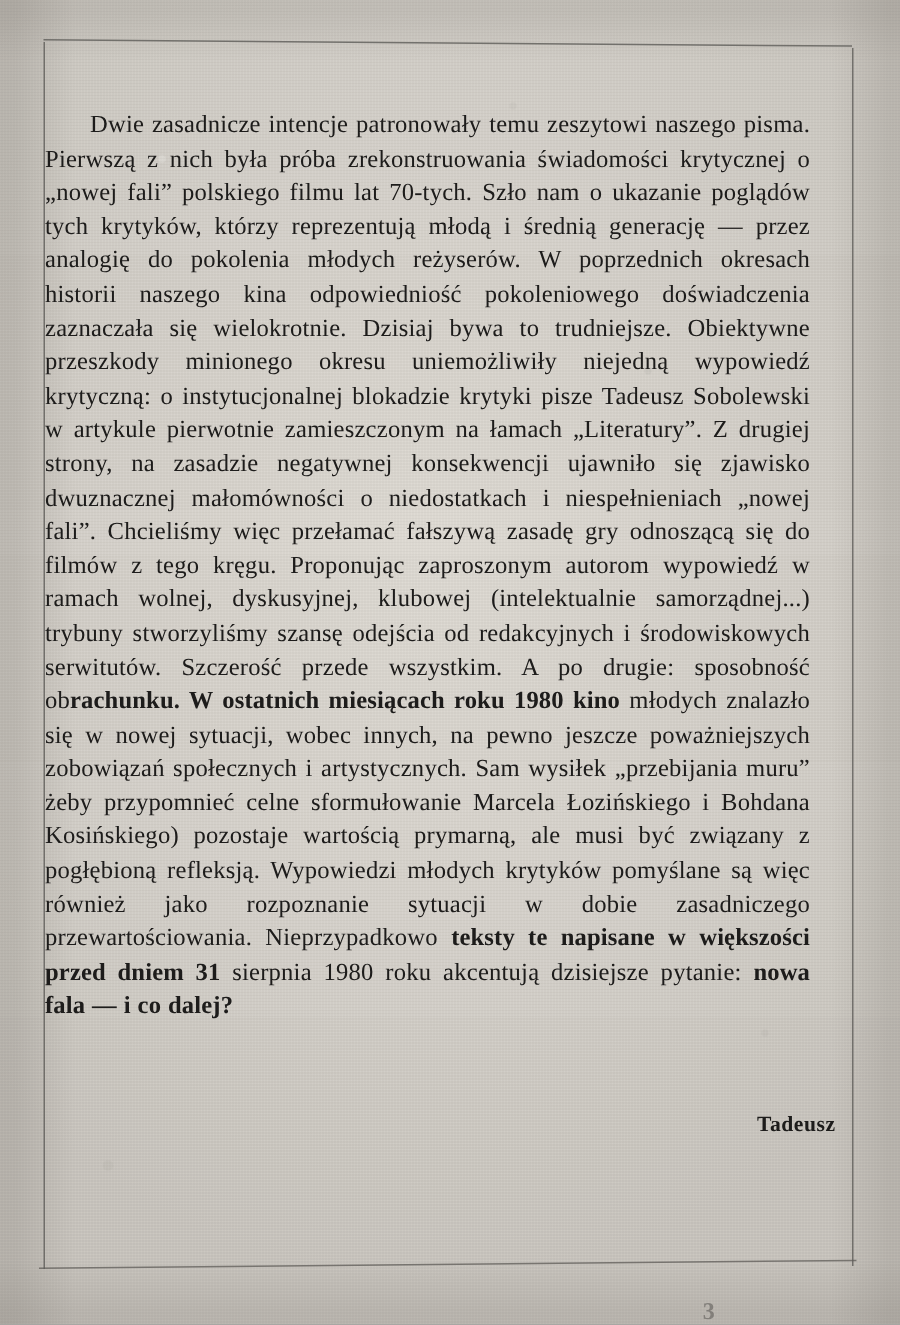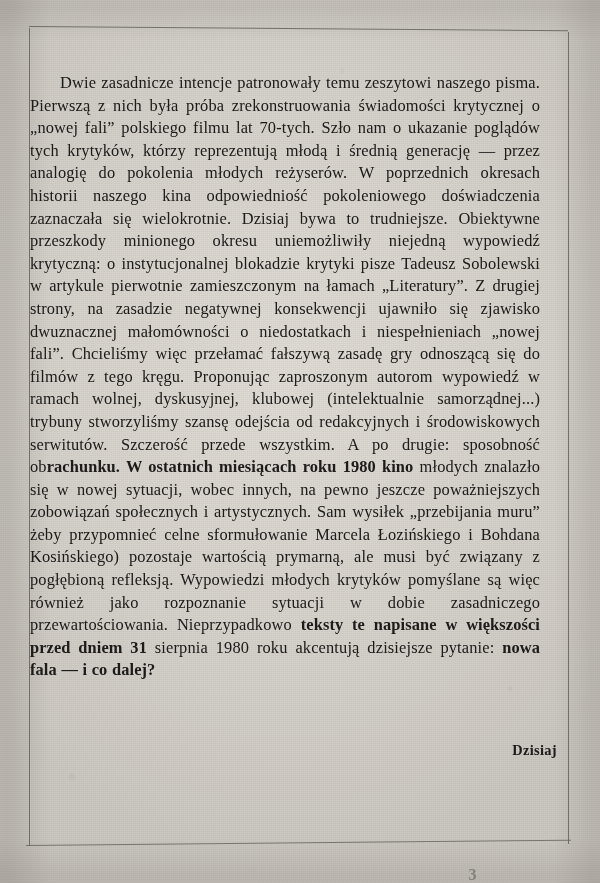--- a/index.html
+++ b/index.html
@@ -150,19 +150,19 @@
     <div class="rule rule-top"></div>
     <div class="rule rule-bottom"></div>
     <div class="rule rule-left"></div>
     <div class="rule rule-right"></div>
   </div>
 
   <div class="column inked">
     <p class="editorial" id="editorial-body"><span>Dwie zasadnicze intencje patronowały temu zeszytowi naszego pisma. Pierwszą z nich była próba zrekonstruowania świadomości krytycznej o „nowej fali” polskiego filmu lat 70-tych. Szło nam o ukazanie poglądów tych krytyków, którzy reprezentują młodą i średnią generację — przez analogię do pokolenia młodych reżyserów. W poprzednich okresach historii naszego kina odpowiedniość pokoleniowego doświadczenia zaznaczała się wielokrotnie. Dzisiaj bywa to trudniejsze. Obiektywne przeszkody minionego okresu uniemożliwiły niejedną wypowiedź krytyczną: o instytucjonalnej blokadzie krytyki pisze Tadeusz Sobolewski w artykule pierwotnie zamieszczonym na łamach „Literatury”. Z drugiej strony, na zasadzie negatywnej konsekwencji ujawniło się zjawisko dwuznacznej małomówności o niedostatkach i niespełnieniach „nowej fali”. Chcieliśmy więc przełamać fałszywą zasadę gry odnoszącą się do filmów z tego kręgu. Proponując zaproszonym autorom wypowiedź w ramach wolnej, dyskusyjnej, klubowej (intelektualnie samorządnej...) trybuny stworzyliśmy szansę odejścia od redakcyjnych i środowiskowych serwitutów. Szczerość przede wszystkim. A po drugie: sposobność ob</span><span class="b">rachunku. W ostatnich miesiącach roku 1980 kino</span><span> młodych znalazło się w nowej sytuacji, wobec innych, na pewno jeszcze poważniejszych zobowiązań społecznych i artystycznych. Sam wysiłek „przebijania muru” żeby przypomnieć celne sformułowanie Marcela Łozińskiego i Bohdana Kosińskiego) pozostaje wartością prymarną, ale musi być związany z pogłębioną refleksją. Wypowiedzi młodych krytyków pomyślane są więc również jako rozpoznanie sytuacji w dobie zasadniczego przewartościowania. Nieprzypadkowo </span><span class="b">teksty te napisane w większości przed dniem 31</span><span> sierpnia 1980 roku akcentują dzisiejsze pytanie: </span><span class="b">nowa fala — i co dalej?</span></p>
   </div>
 
-  <div class="signature inked">Dzisiaj</div>
+  <div class="signature inked">Tadeusz</div>
 
   <div class="folio">
     <span>3</span>
   </div>
 
 </div>
 
 </body></html>

